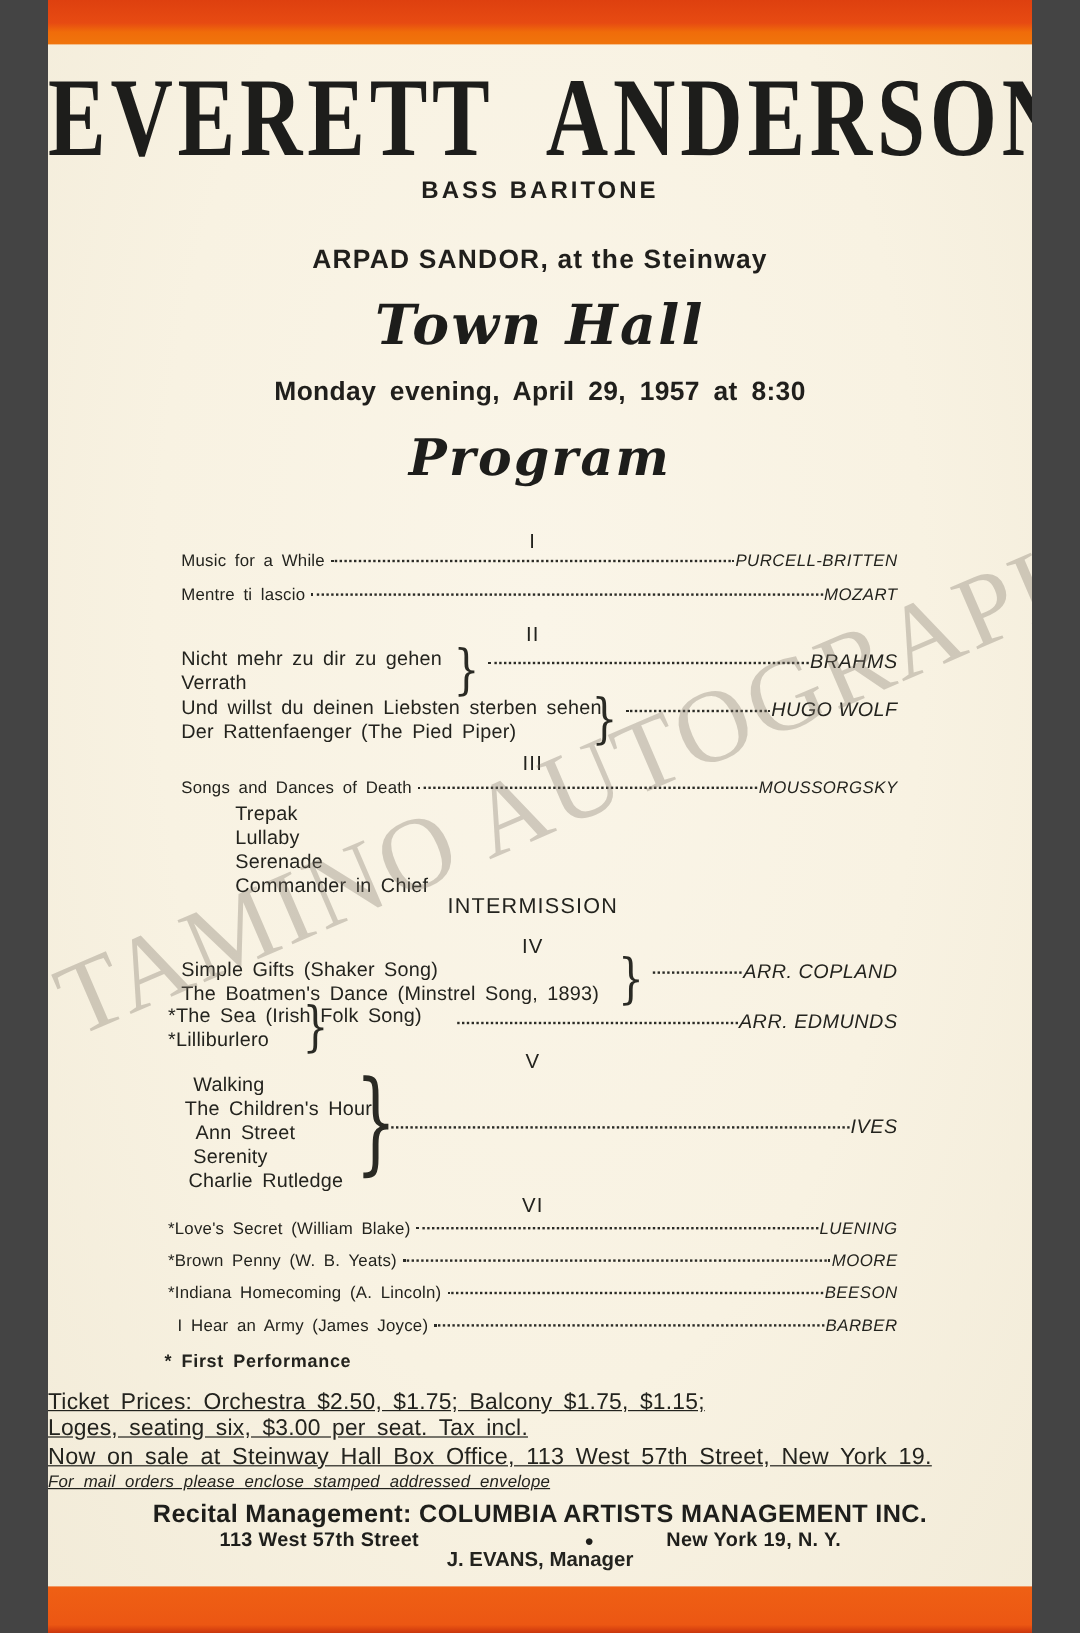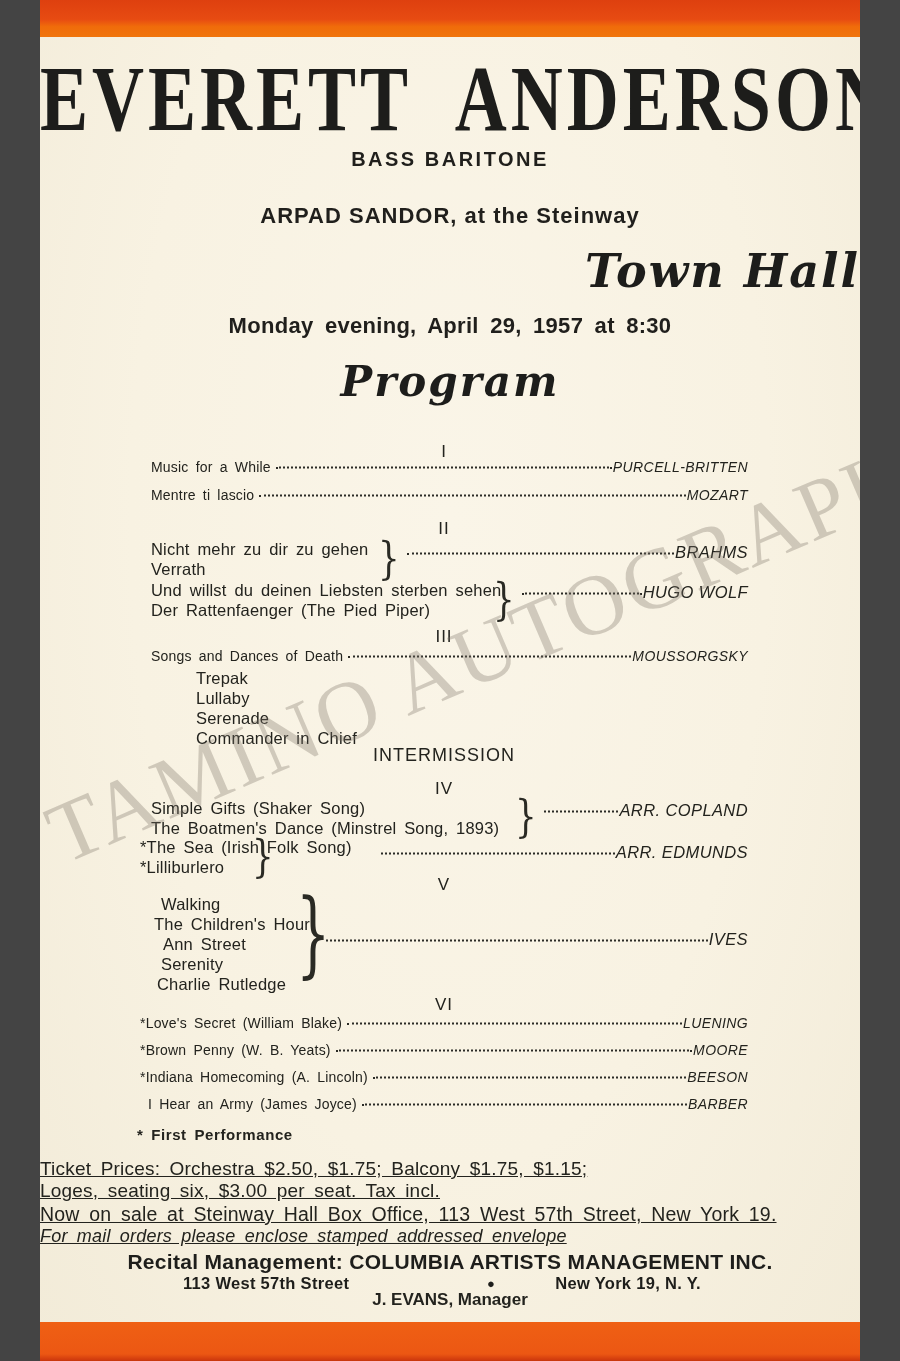--- a/index.html
+++ b/index.html
@@ -16,21 +16,21 @@
     background:linear-gradient(180deg,#ef6014 0%,#ec5713 82%,#d23c0e 96%,#c5360d 100%);}
   
   .artist{left:0;right:0;top:45px;text-align:center;margin:0;
     font-family:"Liberation Serif",serif;font-weight:bold;font-size:72px;
     letter-spacing:4px;word-spacing:26px;color:#1d1d1b;
     transform:scaleY(1.30);transform-origin:center top;white-space:nowrap;}
   .voice{left:0;right:0;top:148px;text-align:center;font-weight:bold;font-size:20px;
     letter-spacing:2.5px;color:#201f1c;}
   .accomp{left:0;right:0;top:203px;text-align:center;font-weight:bold;font-size:22px;
     letter-spacing:1px;color:#201f1c;}
-  .venue{left:0;right:0;top:244px;text-align:right;
+  .venue{left:0;right:0;top:244px;text-align:center;
     font-family:"DejaVu Serif",serif;font-style:italic;font-weight:bold;
     font-size:46px;letter-spacing:2px;color:#1d1d1b;}
   .datetime{left:0;right:0;top:313px;text-align:center;font-weight:bold;font-size:22px;
     word-spacing:5px;letter-spacing:.3px;color:#201f1c;}
   .progscript{left:0;right:0;top:357px;text-align:center;
     font-family:"DejaVu Serif",serif;font-style:italic;font-weight:bold;
     font-size:42px;letter-spacing:2px;color:#1d1d1b;}
   
   .numeral{left:100px;right:112px;text-align:center;font-size:17px;letter-spacing:1px;}
   .intermission{left:100px;right:112px;text-align:center;font-size:18px;letter-spacing:1px;}
@@ -44,21 +44,21 @@
   .comp{font-style:italic;letter-spacing:.4px;}
   .block{left:100px;font-size:16.5px;line-height:20px;letter-spacing:.2px;
     word-spacing:3px;white-space:nowrap;}
   .block .pl{padding-left:11px;}
   .leader{display:flex;align-items:baseline;right:112px;font-size:16.5px;
     letter-spacing:.2px;white-space:nowrap;}
   .brace{font-family:"DejaVu Serif",serif;color:#2a2a24;line-height:1;transform-origin:center top;}
   .footnote{left:97px;font-weight:bold;font-size:15px;letter-spacing:.6px;word-spacing:3px;}
   
   .cline{left:0;right:0;text-align:left;font-size:19px;word-spacing:4px;letter-spacing:.2px;text-decoration:underline;}
-  .cline.it{font-style:italic;font-size:18px;}
+  .cline.it{font-style:italic;font-size:14px;}
   .mgmt{left:0;right:0;top:1250px;text-align:center;font-weight:bold;font-size:21px;
     letter-spacing:.3px;color:#1e1e1b;}
   .addr{font-weight:bold;font-size:16.5px;letter-spacing:.3px;color:#1e1e1b;}
   .evans{left:0;right:0;top:1290px;text-align:center;font-weight:bold;font-size:17px;}
   .bullet{font-size:13px;}
   
   .watermark{left:12px;top:788px;font-family:"Liberation Serif",serif;
     font-size:86px;letter-spacing:3px;line-height:100px;white-space:nowrap;
     color:rgba(124,116,103,0.33);transform:rotate(-23.3deg);transform-origin:0 50%;
     z-index:6;pointer-events:none;}

